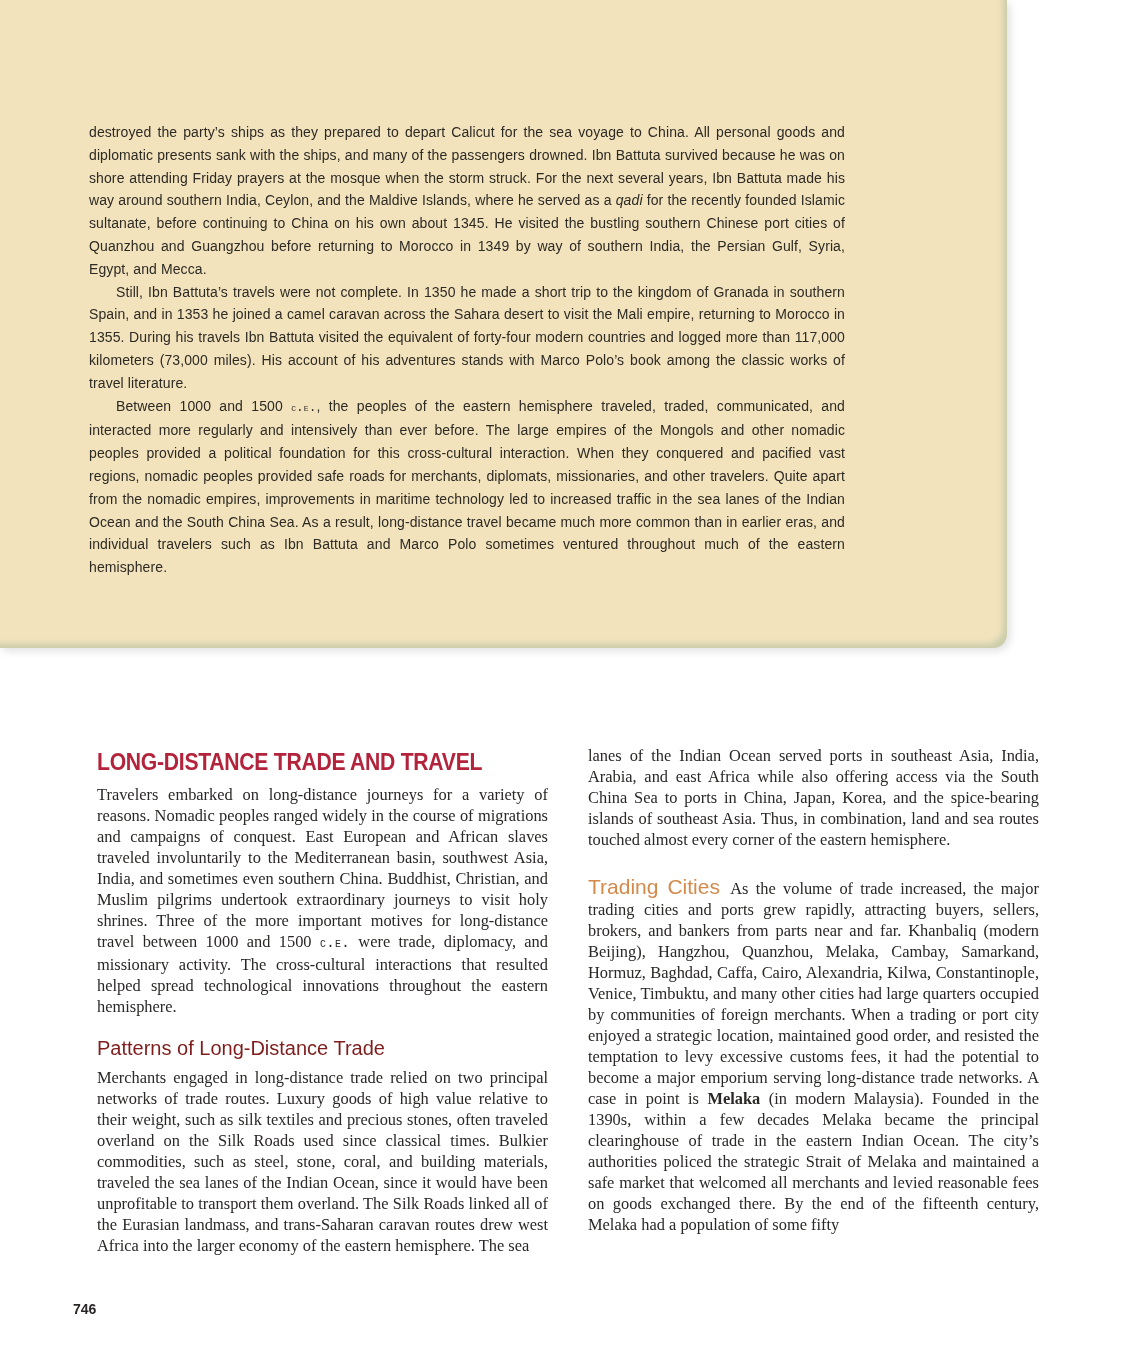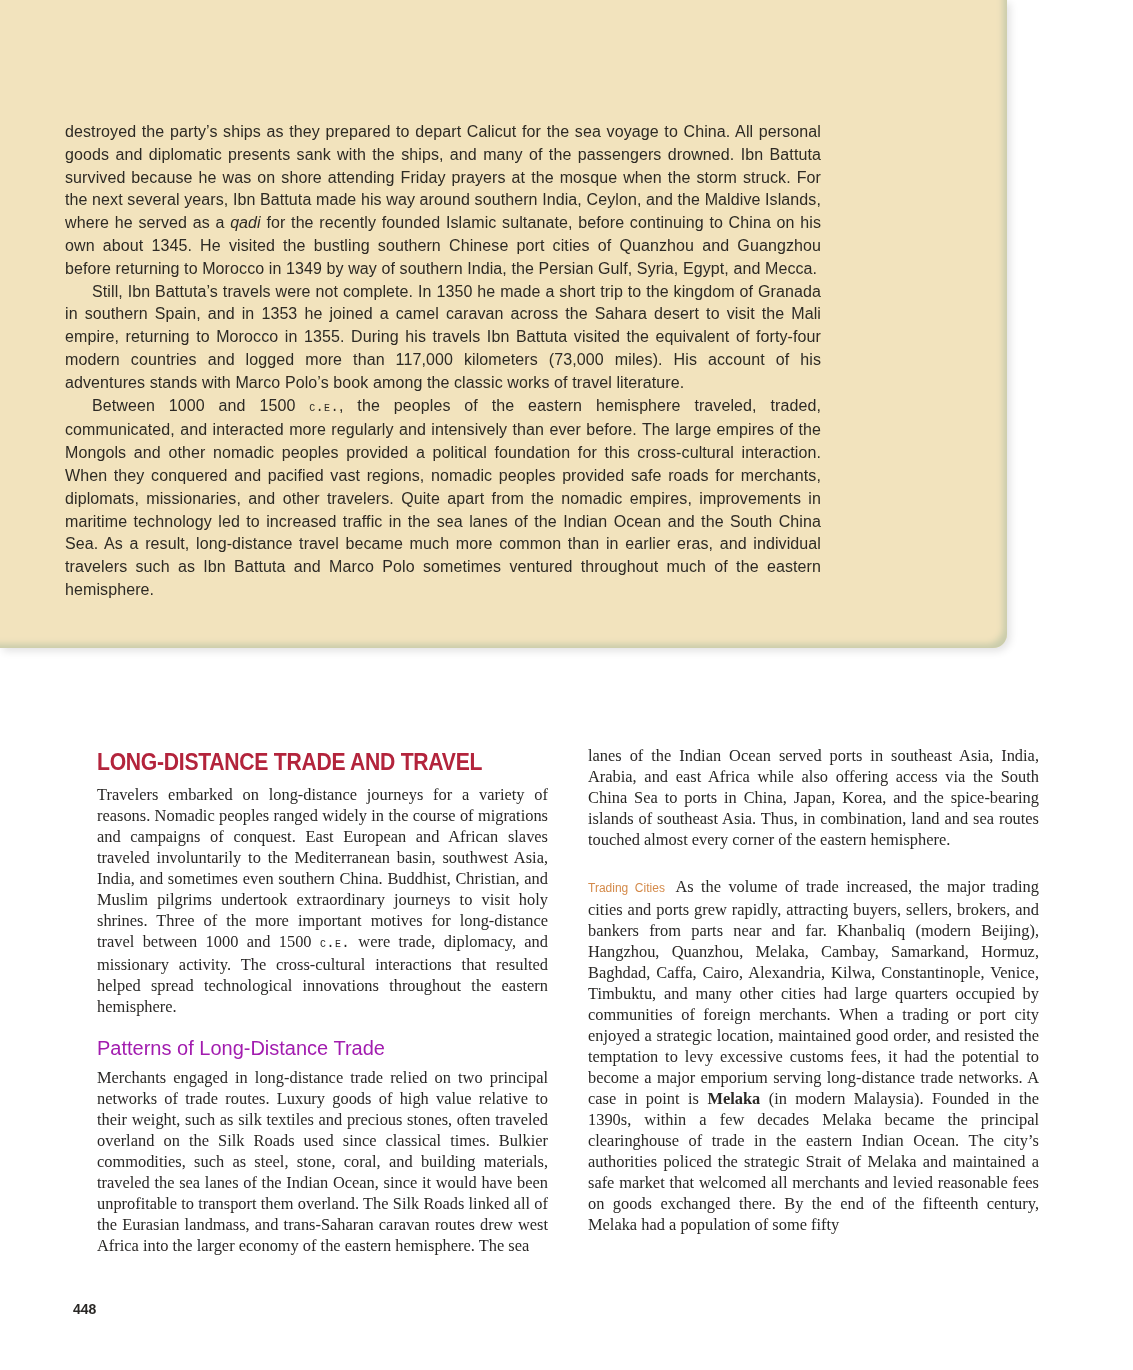--- a/index.html
+++ b/index.html
@@ -18,25 +18,25 @@
       left: 0;
       top: 0;
       width: 1007px;
       height: 648px;
       background: #f2e3bd;
       border-bottom-right-radius: 14px;
       box-shadow: inset -6px -6px 6px -2px #c9ccab, 3px 3px 8px rgba(0,0,0,0.12);
     }
     .feature-text {
       position: absolute;
-      left: 65px;
+      left: 89px;
       top: 121px;
       width: 756px;
       font-family: "Liberation Sans", sans-serif;
-      font-size: 16px;
+      font-size: 14px;
       line-height: 22.8px;
       color: #2d2a24;
       text-align: justify;
       letter-spacing: 0.1px;
     }
     .feature-text p {
       margin: 0;
       text-indent: 0;
     }
     .feature-text p.indent {
@@ -79,29 +79,29 @@
       line-height: 28px;
       margin: 0 0 8px 0;
       letter-spacing: -0.3px;
       transform: scaleX(0.92);
       transform-origin: left;
       white-space: nowrap;
     }
     .h-sub {
       font-family: "Liberation Sans", sans-serif;
       font-weight: normal;
-      color: #a21caf;
+      color: #7f1d1d;
       font-size: 20px;
       line-height: 26px;
       margin: 18px 0 6px 0;
     }
     .run-in {
       font-family: "Liberation Sans", sans-serif;
       color: #d48a4a;
-      font-size: 12px;
+      font-size: 21px;
       margin-right: 4px;
     }
     .gap {
       height: 26px;
     }
     .bold {
       font-weight: bold;
     }
     .page-number {
       position: absolute;
@@ -130,13 +130,13 @@
   <h3 class="h-sub">Patterns of Long-Distance Trade</h3>
   <p>Merchants engaged in long-distance trade relied on two principal networks of trade routes. Luxury goods of high value relative to their weight, such as silk textiles and precious stones, often traveled overland on the Silk Roads used since classical times. Bulkier commodities, such as steel, stone, coral, and building materials, traveled the sea lanes of the Indian Ocean, since it would have been unprofitable to transport them overland. The Silk Roads linked all of the Eurasian landmass, and trans-Saharan caravan routes drew west Africa into the larger economy of the eastern hemisphere. The sea</p>
 </div>
 
 <div class="col col-right">
   <p>lanes of the Indian Ocean served ports in southeast Asia, India, Arabia, and east Africa while also offering access via the South China Sea to ports in China, Japan, Korea, and the spice-bearing islands of southeast Asia. Thus, in combination, land and sea routes touched almost every corner of the eastern hemisphere.</p>
   <div class="gap"></div>
   <p><span class="run-in">Trading Cities</span> <span>As the volume of trade increased, the major trading cities and ports grew rapidly, attracting buyers, sellers, brokers, and bankers from parts near and far. Khanbaliq (modern Beijing), Hangzhou, Quanzhou, Melaka, Cambay, Samarkand, Hormuz, Baghdad, Caffa, Cairo, Alexandria, Kilwa, Constantinople, Venice, Timbuktu, and many other cities had large quarters occupied by communities of foreign merchants. When a trading or port city enjoyed a strategic location, maintained good order, and resisted the temptation to levy excessive customs fees, it had the potential to become a major emporium serving long-distance trade networks. A case in point is </span><span class="bold">Melaka</span><span> (in modern Malaysia). Founded in the 1390s, within a few decades Melaka became the principal clearinghouse of trade in the eastern Indian Ocean. The city’s authorities policed the strategic Strait of Melaka and maintained a safe market that welcomed all merchants and levied reasonable fees on goods exchanged there. By the end of the fifteenth century, Melaka had a population of some fifty</span></p>
 </div>
 
-<div class="page-number">448</div>
+<div class="page-number">746</div>
 
 </body></html>

